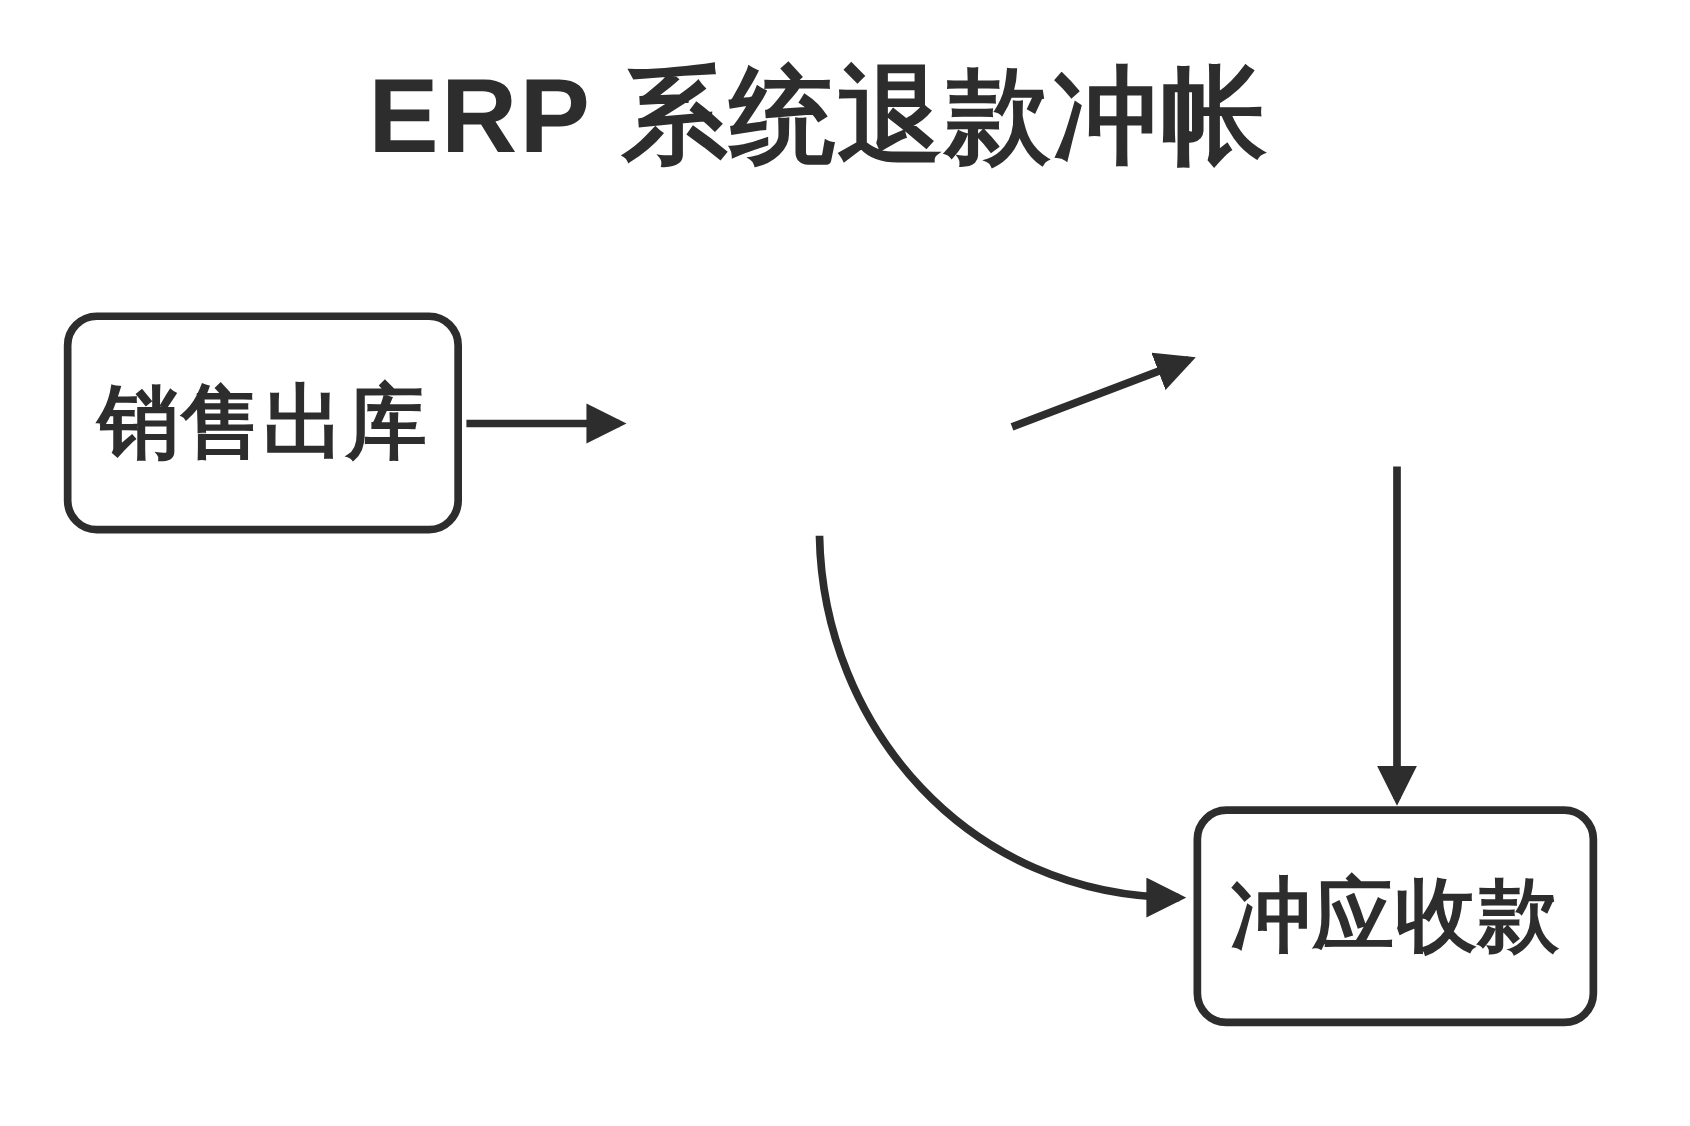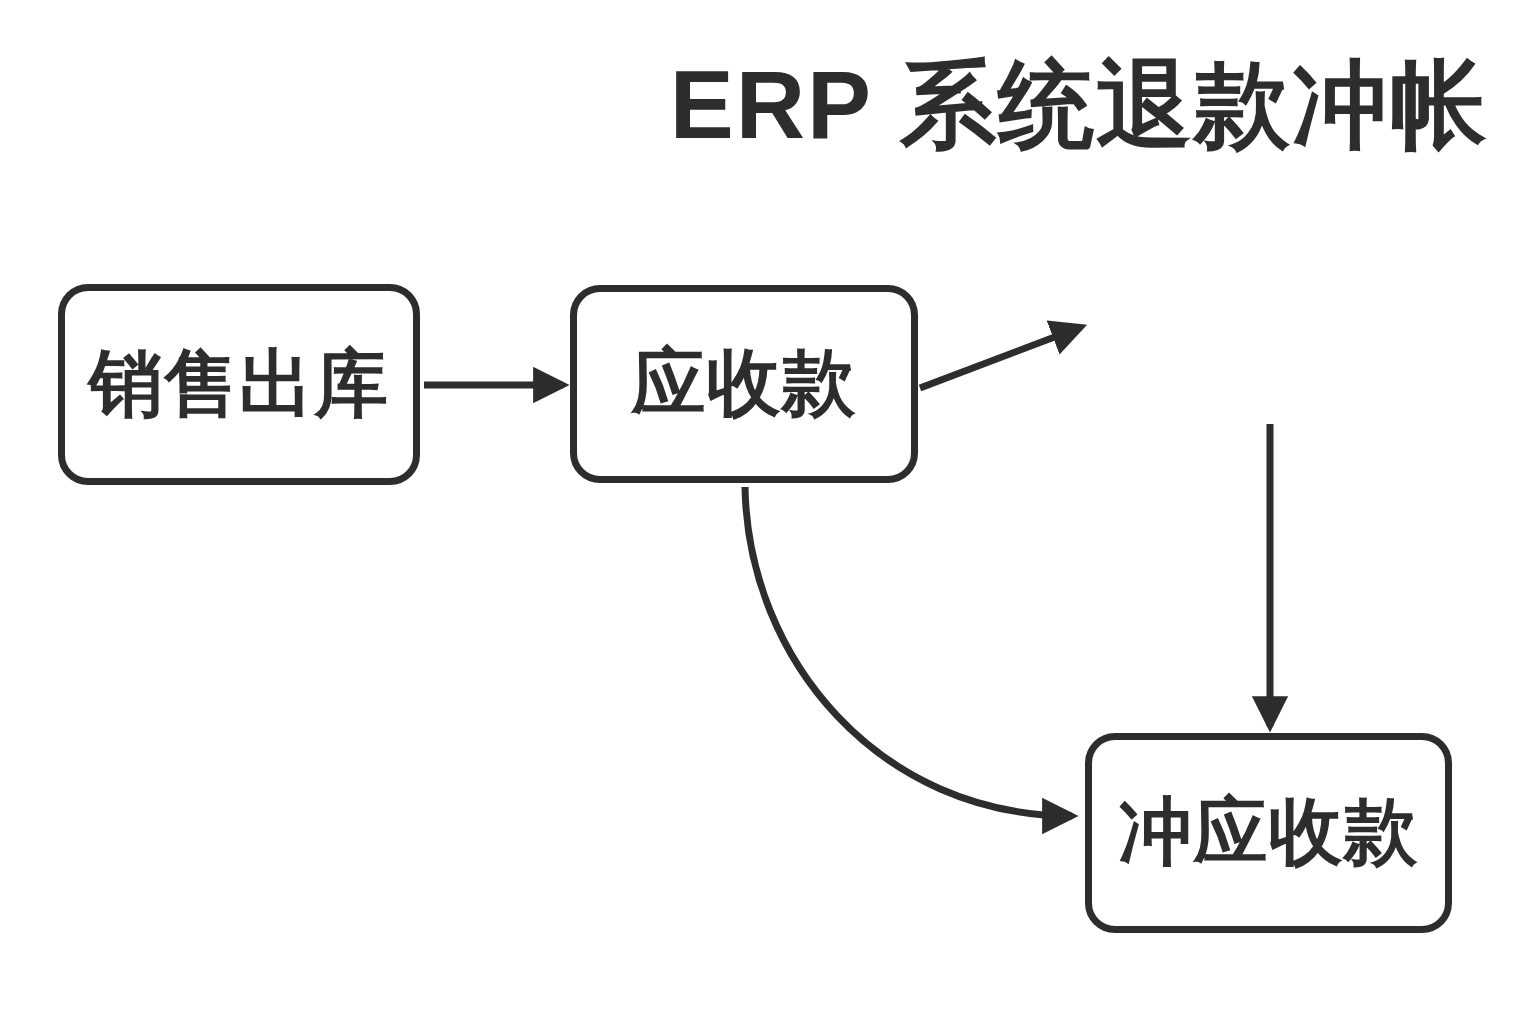--- a/index.html
+++ b/index.html
@@ -15,21 +15,21 @@
     overflow: hidden;
   }
   .canvas {
     position: relative;
     width: 1536px; height: 1024px;
     background: var(--bg);
   }
   .title {
     position: absolute;
     left: 0; right: 48px; top: 42px;
-    text-align: right;
+    text-align: center;
     font-size: 96px;
     font-weight: 600;
     letter-spacing: 2px;
     color: var(--text);
     white-space: nowrap;
   }
   .edges {
     position: absolute;
     left: 0; top: 0;
     width: 1536px; height: 1024px;
@@ -79,22 +79,19 @@
 
     <line class="edge" x1="1270" y1="424" x2="1270" y2="726" marker-end="url(#arrowhead)"></line>
 
     <path class="edge" d="M 745 487 C 748 660, 880 816, 1072 816" marker-end="url(#arrowhead)"></path>
   </svg>
 
   <div class="node node-sales-outbound">
     <span>销售出库</span>
   </div>
 
-  <div class="node node-accounts-receivable">
-    <span>应收款</span>
-  </div>
 
 
   <div class="node node-reverse-receivable">
     <span>冲应收款</span>
   </div>
 
 </div>
 
 </body></html>

